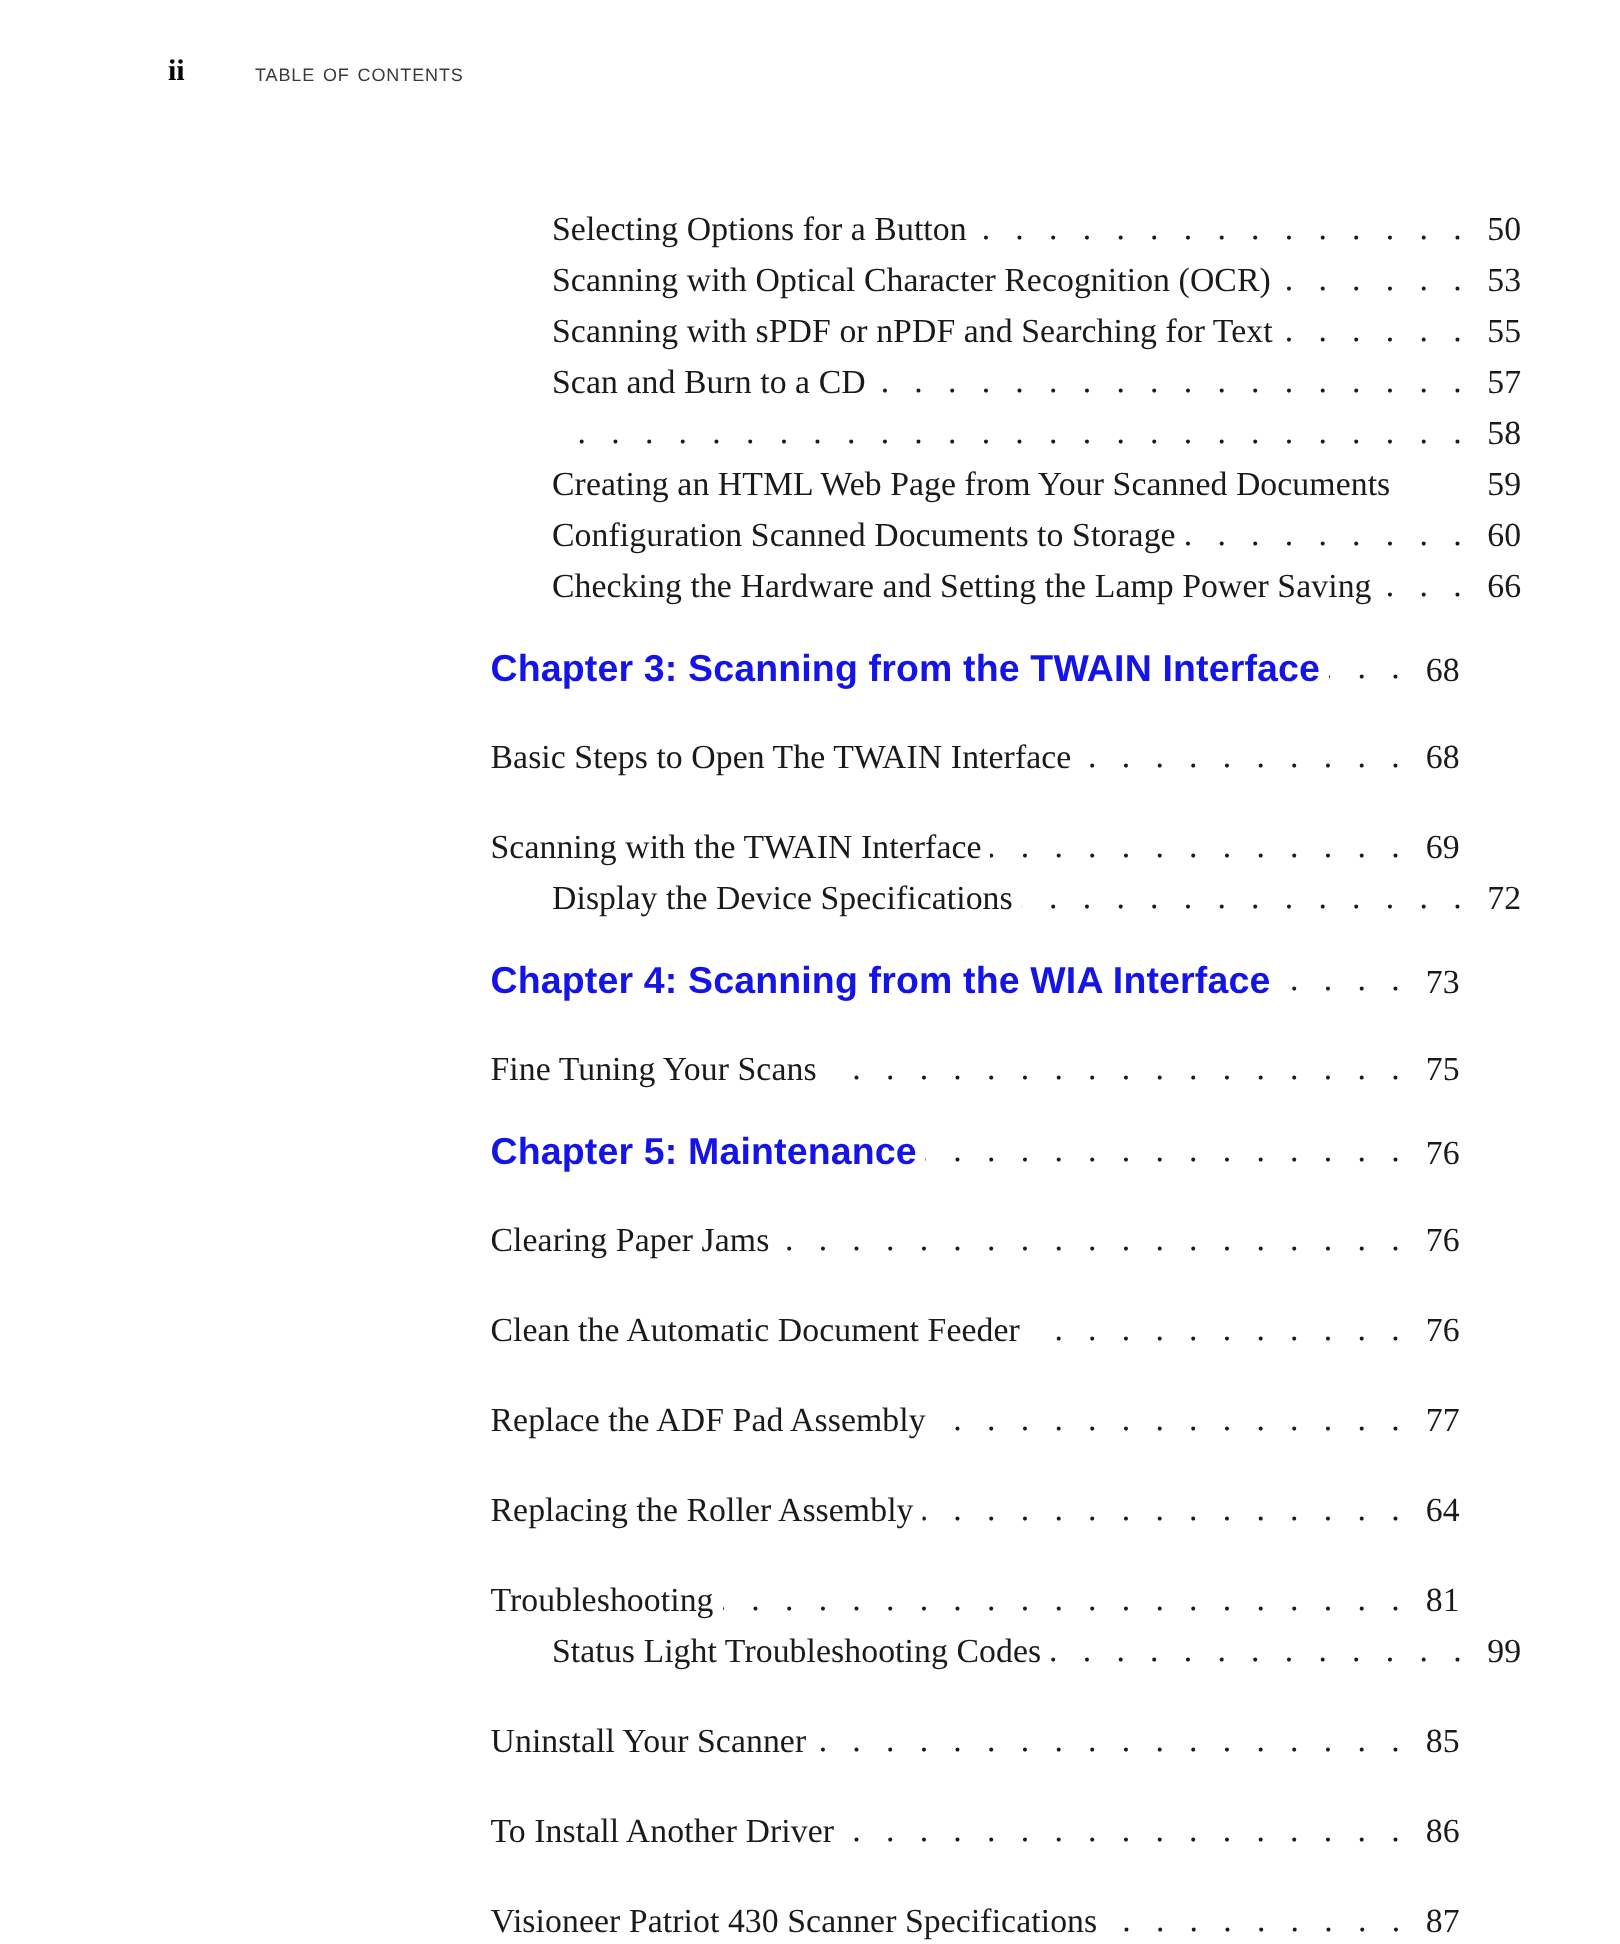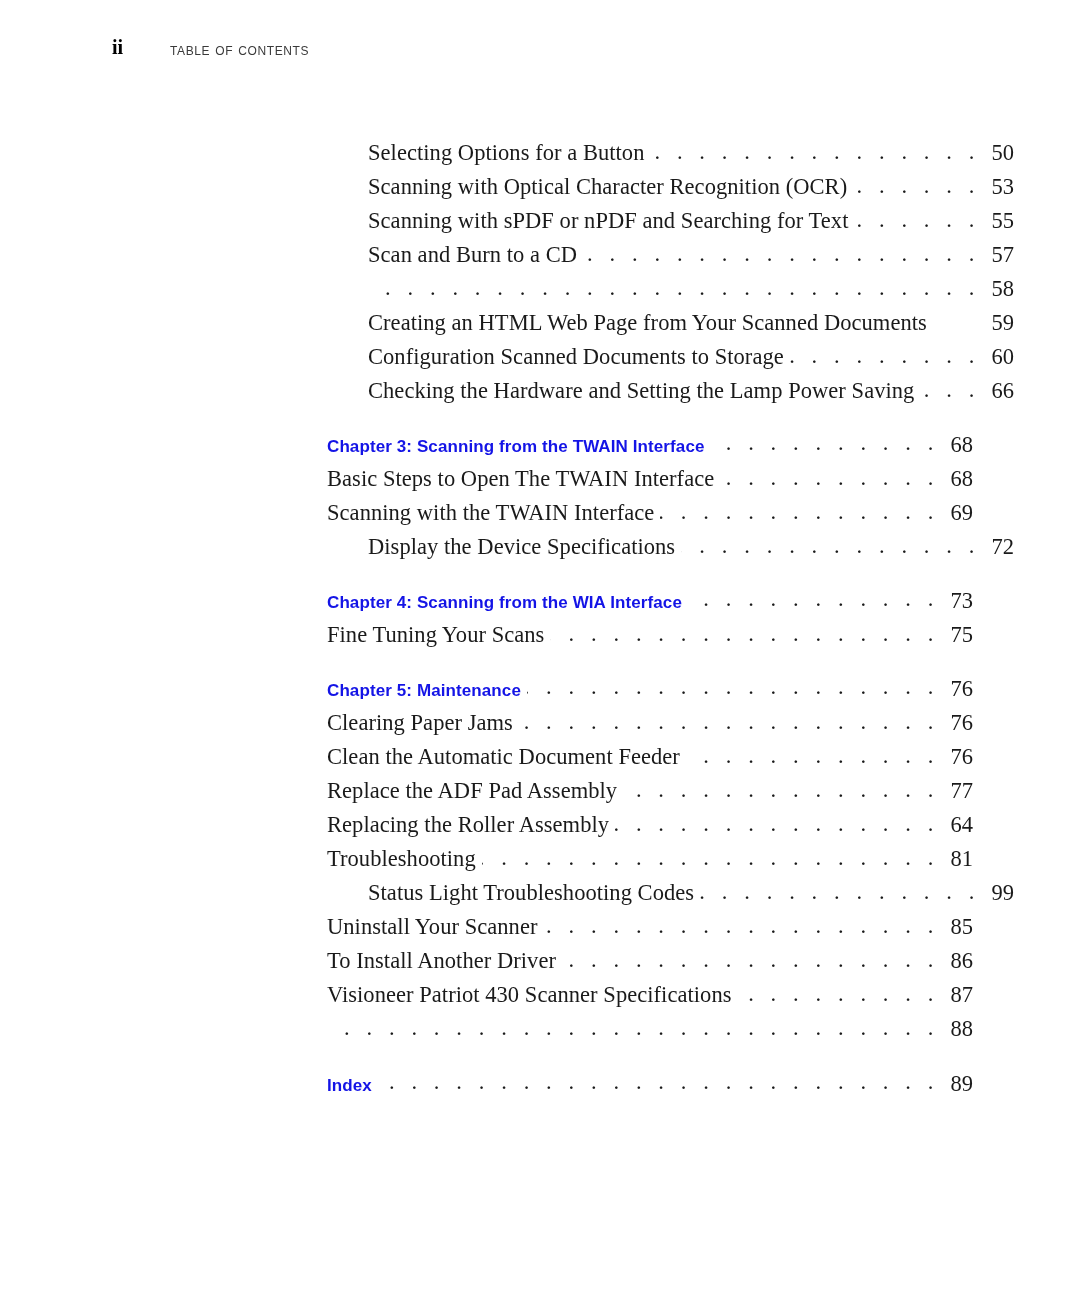--- a/index.html
+++ b/index.html
@@ -86,30 +86,30 @@
   .toc-row .page {
     font-family: "Liberation Serif", "DejaVu Serif", serif;
     font-size: 22.5px;
     color: #1a1a1a;
     flex: 0 0 auto;
     width: 32px;
     text-align: right;
   }
 
   
-  .lvl-1 { padding-left: 0px; }
+  .lvl-1 { padding-left: 0px; margin-top: 26px; }
   .lvl-2 { padding-left: 41px; }
 
   
   .chapter .title,
   .chapter .leader-blue,
   .index-row .title {
     font-family: "Liberation Sans", "DejaVu Sans", sans-serif;
     font-weight: bold;
-    font-size: 17px;
+    font-size: 25px;
     color: #1414e6;
     letter-spacing: 0.1px;
   }
   .chapter .leader,
   .index-row .leader {
     position: relative;
     top: -2px;
   }
   .chapter {
     margin-top: 20px;

